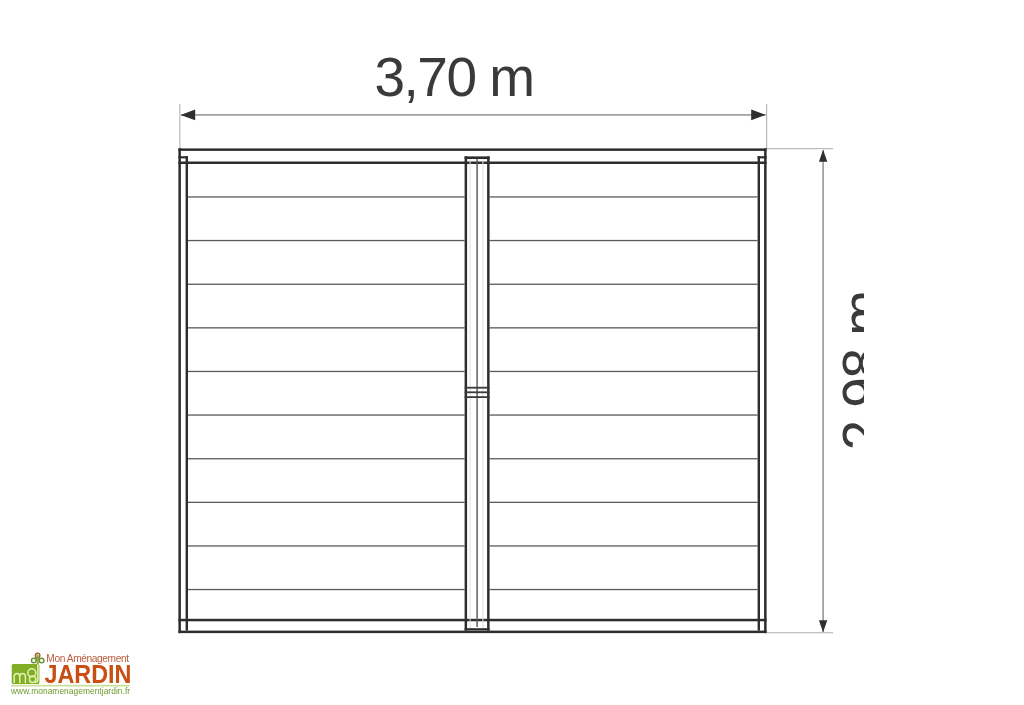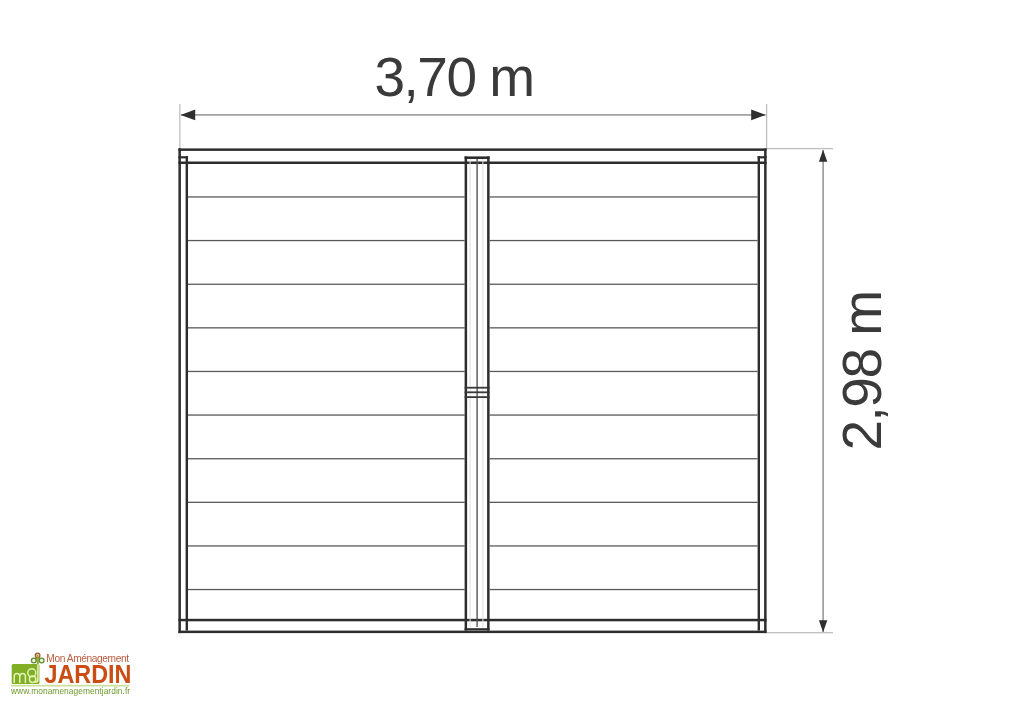--- a/index.html
+++ b/index.html
@@ -1,16 +1,16 @@
 <!DOCTYPE html>
 <html><head>
 <meta charset="utf-8">
 <style>
   html,body{margin:0;padding:0;background:#ffffff;}
-  #stage{position:relative;width:864px;height:705px;background:#ffffff;overflow:hidden;padding-left:34px;}
+  #stage{position:relative;width:864px;height:705px;background:#ffffff;overflow:hidden;}
   svg{position:absolute;top:0;left:0;}
   text{font-family:"Liberation Sans", sans-serif;}
 </style>
 </head>
 <body>
 <div id="stage">
 <svg width="1024" height="705" viewBox="0 0 1024 705">
 
   <rect x="0" y="0" width="1024" height="705" fill="#ffffff"></rect>
 

